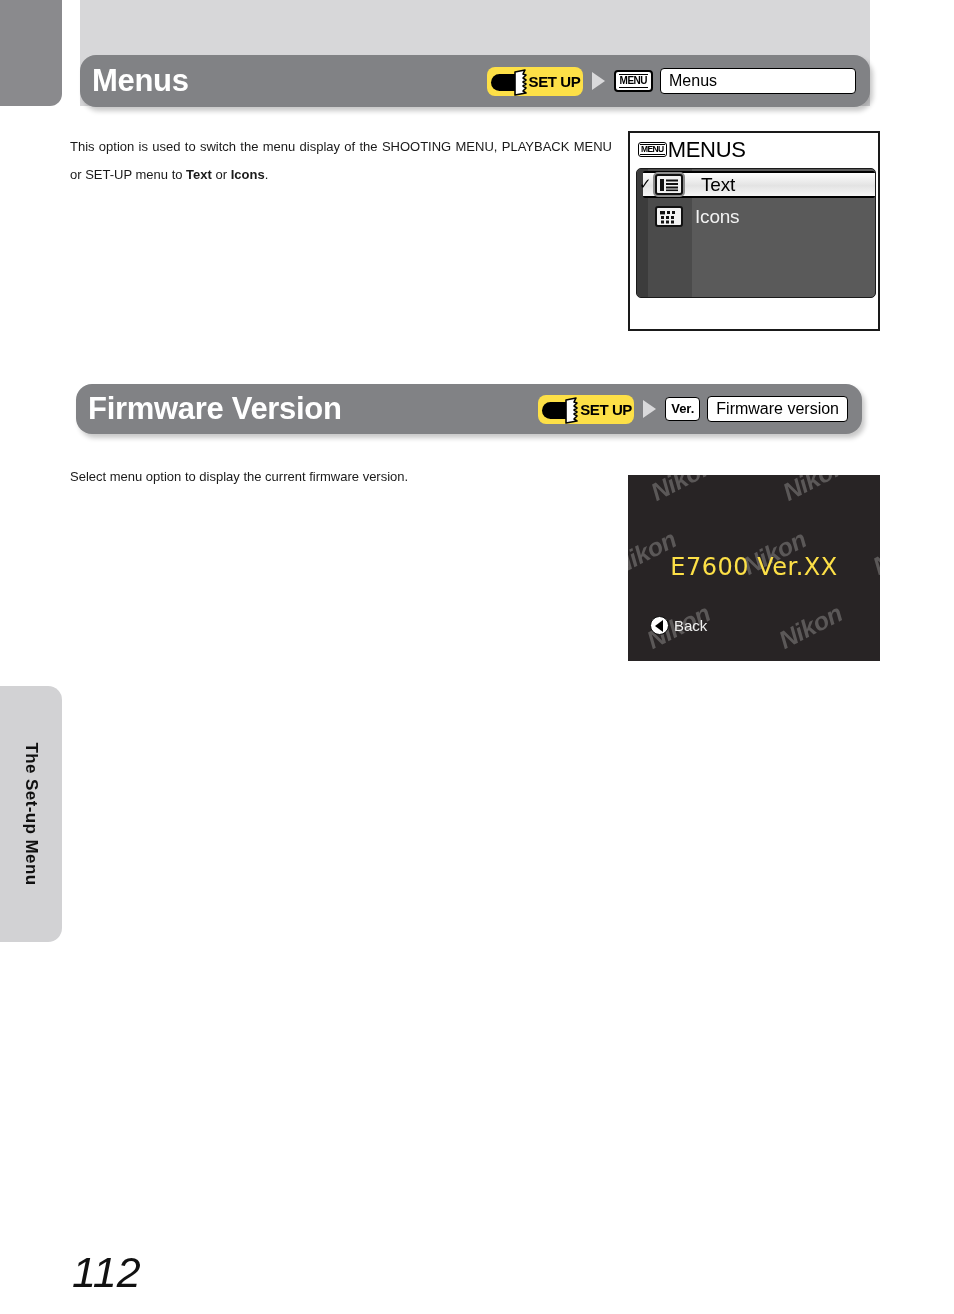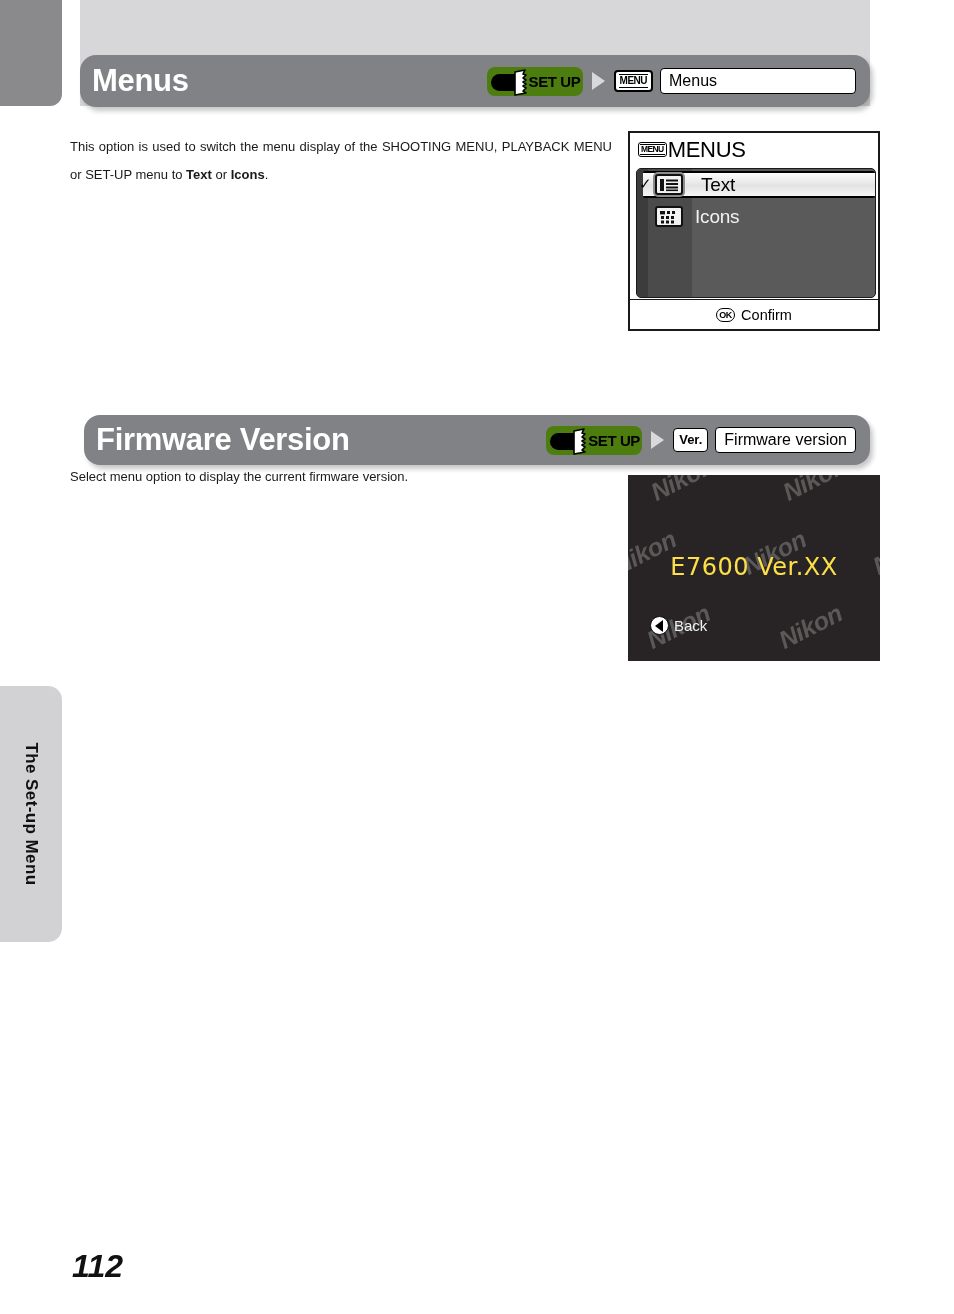--- a/index.html
+++ b/index.html
@@ -71,21 +71,21 @@
     right: 14px;
     display: flex;
     align-items: center;
     gap: 7px;
   }
 
   
   .setup-badge {
     position: relative;
     width: 96px; height: 29px;
-    background: #4d7c0f;
+    background: #fde047;
     border-radius: 8px;
     display: flex; align-items: center;
     overflow: hidden;
   }
   .setup-badge .dial-black {
     position: absolute;
     left: 4px; top: 7px;
     width: 26px; height: 17px;
     background: #000000;
     border-radius: 9px 0 0 9px;
@@ -337,23 +337,23 @@
   }
   .firm-back .back-label {
     font-size: 15px;
     color: #f0f0f0;
   }
 
   
   .page-number {
     position: absolute;
     left: 72px; top: 1248px;
-    font-size: 32px;
+    font-size: 43px;
     font-style: italic;
-    font-weight: bold;
+    font-weight: normal;
     color: #111;
   }
 </style>
 </head>
 <body>
 
 <div class="page-band"></div>
 <div class="side-tab-top"></div>
 
 <div class="side-tab-chapter">
@@ -427,27 +427,23 @@
           <rect x="12" y="6" width="3" height="3" fill="#111"></rect>
           <rect x="2" y="10.5" width="3" height="3" fill="#111"></rect>
           <rect x="7" y="10.5" width="3" height="3" fill="#111"></rect>
           <rect x="12" y="10.5" width="3" height="3" fill="#111"></rect>
         </svg>
       </span>
       <span class="row-label">Icons</span>
     </div>
   </div>
 
-  <div class="lcd-foot">
-    <span class="ok-glyph">OK</span>
-    <span class="foot-label">Confirm</span>
-  </div>
-</div>
-
-<div class="section-bar" style="left:84px; top:384px; width:786px; height:50px;margin-top:31px;">
+</div>
+
+<div class="section-bar" style="left:76px; top:384px; width:786px; height:50px;">
   <span class="sec-title">Firmware Version</span>
 
   <div class="bar-right">
     <div class="setup-badge">
       <span class="dial-black"></span>
       <span class="dial-notch">
         <svg width="18" height="27" viewBox="0 0 18 27">
           <path d="M2 3 L12 1 L10 5 L13 6 L10 9 L13 11 L10 13 L13 15 L10 17 L13 19 L10 22 L13 24 L2 26 Z" fill="#ffffff" stroke="#000000" stroke-width="1.6" stroke-linejoin="round"></path>
         </svg>
       </span>

